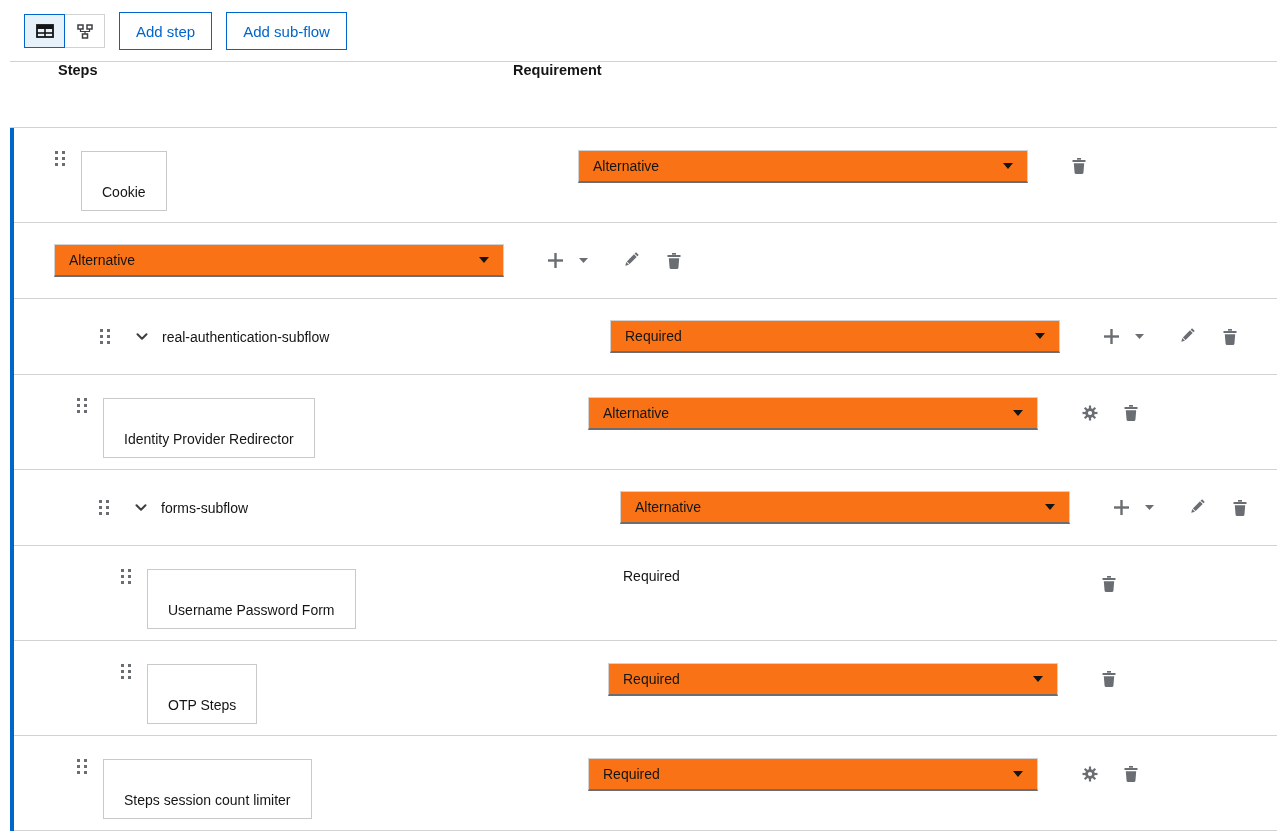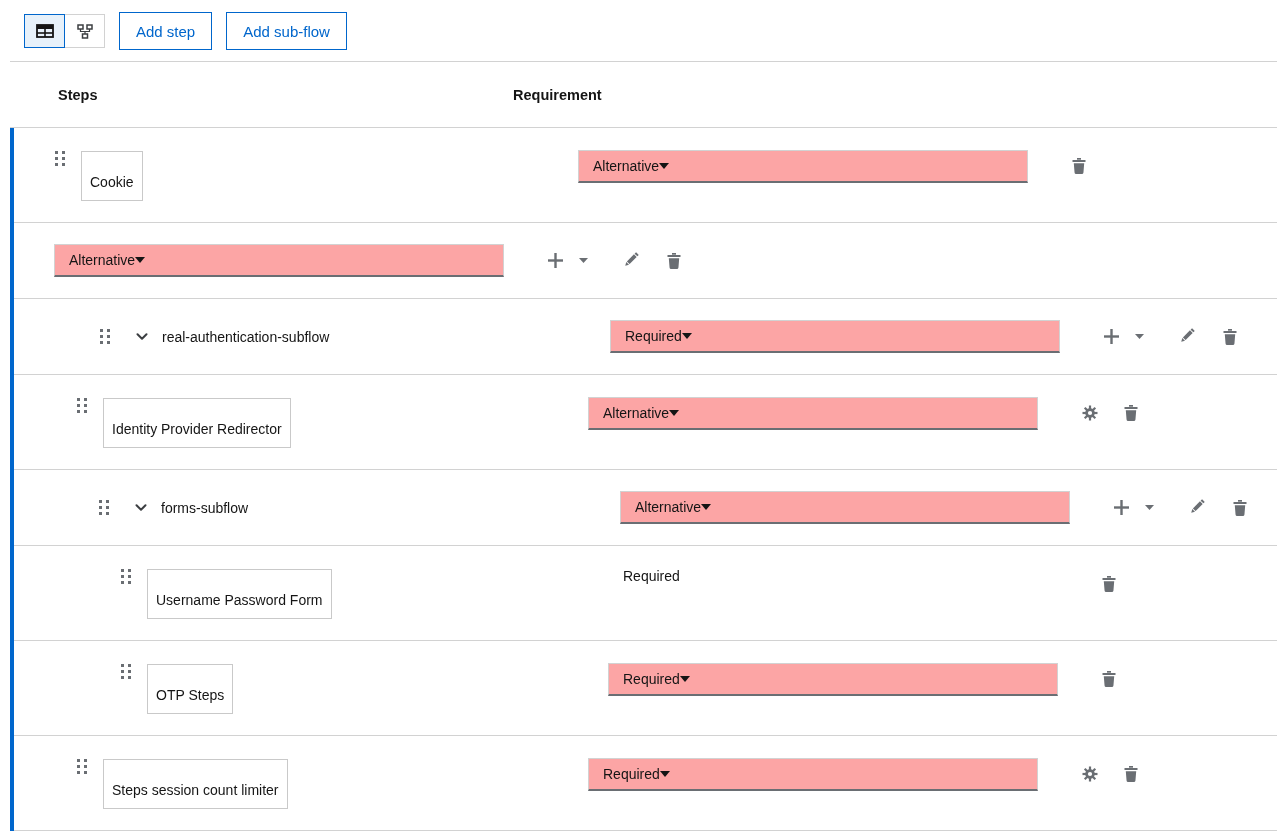--- a/index.html
+++ b/index.html
@@ -17,41 +17,41 @@
   .toolbar::after{content:"";position:absolute;left:10px;right:0;bottom:0;height:1px;background:var(--border)}
   .toggle-group{display:flex}
   .toggle{width:41px;height:34px;background:#fff;border:1px solid var(--border);
     display:flex;align-items:center;justify-content:center;padding:0;cursor:pointer;color:#3c3f42}
   .toggle+.toggle{margin-left:-1px}
   .toggle.selected{background:var(--toggle-bg);border-color:var(--accent);position:relative;z-index:1;color:#151515}
   .btn-secondary{height:38px;margin-left:14px;padding:8px 16px;background:#fff;
     border:1px solid var(--accent);color:var(--accent);font-size:15px;cursor:pointer;
     font-family:"Liberation Sans",sans-serif}
   
-  .thead{height:66px;display:flex;align-items:center;margin-left:10px;border-bottom:1px solid var(--border)}
+  .thead{height:66px;display:flex;margin-left:10px;border-bottom:1px solid var(--border)}
   .th{font-weight:700;font-size:14.5px}
   .th-steps{width:503px;padding-left:48px}
   .tbody{margin-left:10px;border-left:4px solid var(--accent)}
   .row{display:flex;border-bottom:1px solid var(--border);background:#fff}
   .row.execution{height:95px}
   .row.subflow{height:76px}
   .cell-steps{width:546px;flex:none;display:flex}
   .cell-req{flex:1;display:flex}
   .row.subflow .cell-steps,.row.subflow .cell-req{align-items:center}
   .row.execution .cell-steps{align-items:flex-start;padding-top:23px}
   .row.execution .cell-req{align-items:flex-start;padding-top:22px}
   .grip{color:var(--icon);display:flex;cursor:grab;flex:none}
   .flow-chevron{background:none;border:none;padding:0;margin-left:26px;display:flex;cursor:pointer;color:#3c3f42}
   .flow-label{margin-left:14px;font-size:14px;white-space:nowrap}
-  .card{margin-left:16px;height:50px;border:1px solid #c9c9c9;background:#fff;
-    display:flex;align-items:flex-end;justify-content:center;padding:0 8px 10px;
+  .card{margin-left:16px;height:60px;border:1px solid #c9c9c9;background:#fff;
+    display:flex;align-items:flex-end;justify-content:center;padding:0 20px 10px;
     font-size:14px;white-space:nowrap}
-  .select{width:450px;height:33px;background:#fca5a5;border:1px solid var(--border);
+  .select{width:450px;height:33px;background:#f97316;border:1px solid var(--border);
     border-bottom:2px solid var(--select-bottom);display:flex;align-items:center;
-    padding:0 14px;font-size:14px;cursor:pointer;flex:none}
+    justify-content:space-between;padding:0 14px;font-size:14px;cursor:pointer;flex:none}
   .select .sel-caret{display:flex;color:#151515}
   .req-text{width:450px;flex:none;font-size:14px;padding-left:15px}
   .actions{display:flex;align-items:center;margin-left:44px}
   .row.execution .actions{margin-top:8px}
   .icon-btn{background:none;border:none;padding:0;color:var(--icon);display:flex;
     align-items:center;cursor:pointer}
   .act-add{margin-right:16px}
   .act-caret{margin-right:34px}
   .act-edit{margin-right:28px}
   .act-settings{margin-right:26px}

